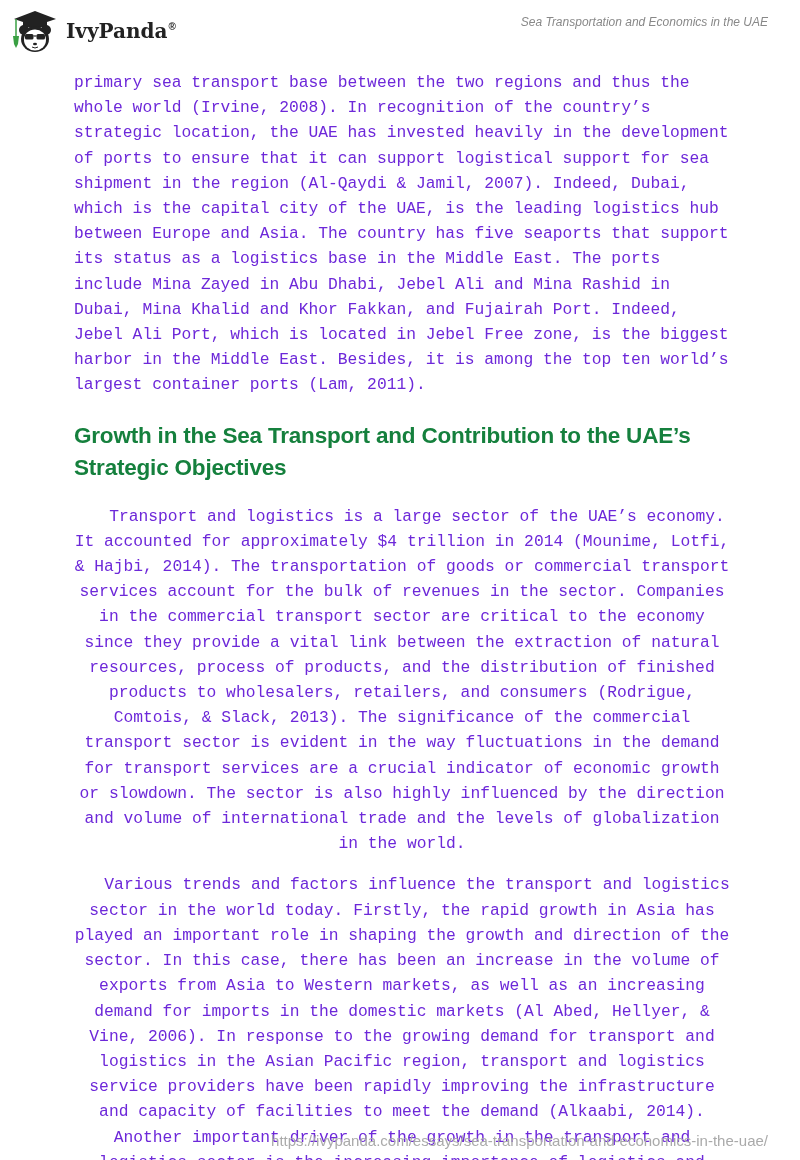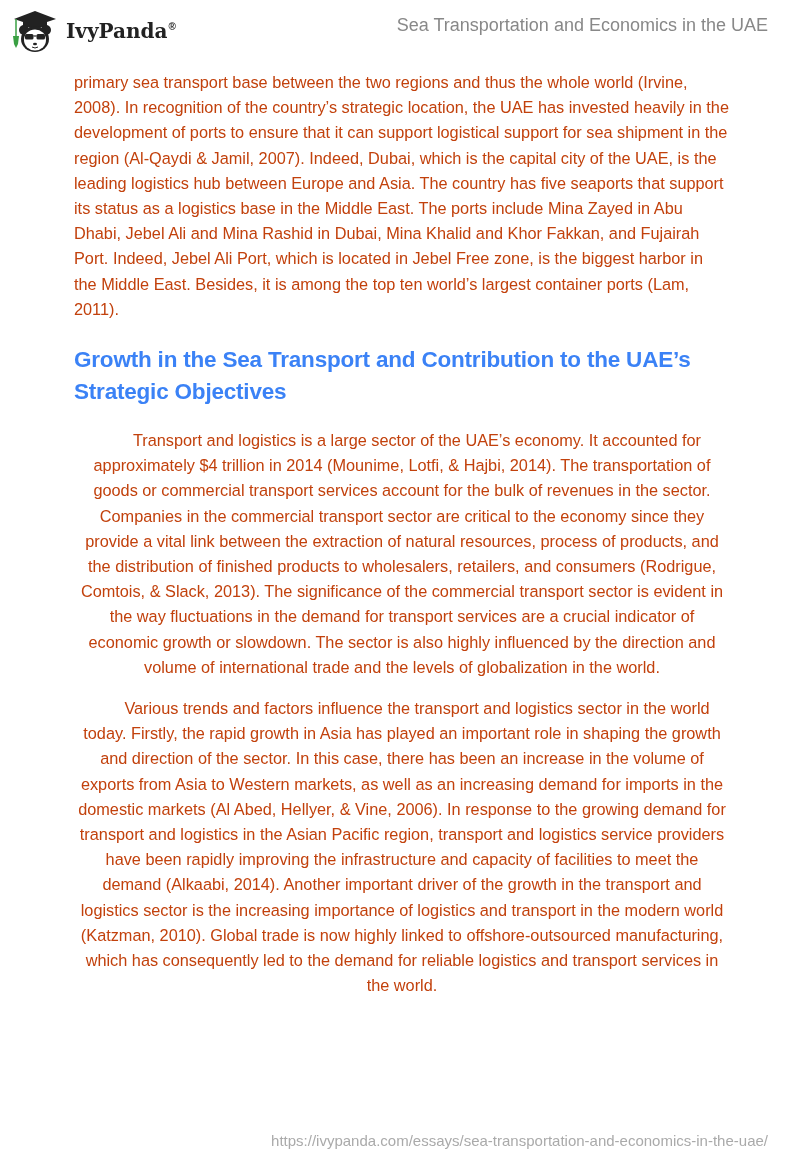--- a/index.html
+++ b/index.html
@@ -47,53 +47,55 @@
       font-family: "Liberation Sans", sans-serif;
       font-size: 10px;
       font-weight: bold;
       vertical-align: super;
       margin-left: 1px;
     }
     .doc-title {
       position: absolute;
       right: 32px;
       top: 15px;
-      font-size: 18px;
+      font-size: 12px;
       color: #888888;
+      font-style: italic;
     }
     .content {
       position: absolute;
       left: 74px;
       top: 70px;
       width: 656px;
     }
     p {
       margin: 0 0 16px 0;
       font-size: 16.3px;
       line-height: 25.2px;
-      color: #c2410c;
+      color: #6d28d9;
+      font-family: Liberation Mono, monospace;
     }
     p.indent {
       text-indent: 30px;
       text-align: center;
     }
     h1 {
       font-size: 28px;
       font-weight: bold;
       margin: 25px 0 0 0;
       line-height: 34px;
       color: #222222;
       letter-spacing: -0.2px;
     }
     h2 {
       font-size: 22.5px;
       font-weight: bold;
       margin: 22px 0 20px 0;
       line-height: 32px;
-      color: #3b82f6;
+      color: #15803d;
       letter-spacing: -0.2px;
     }
     .footer-url {
       position: absolute;
       right: 32px;
       top: 1132px;
       font-size: 15px;
       color: #aaaaaa;
     }
   </style>

